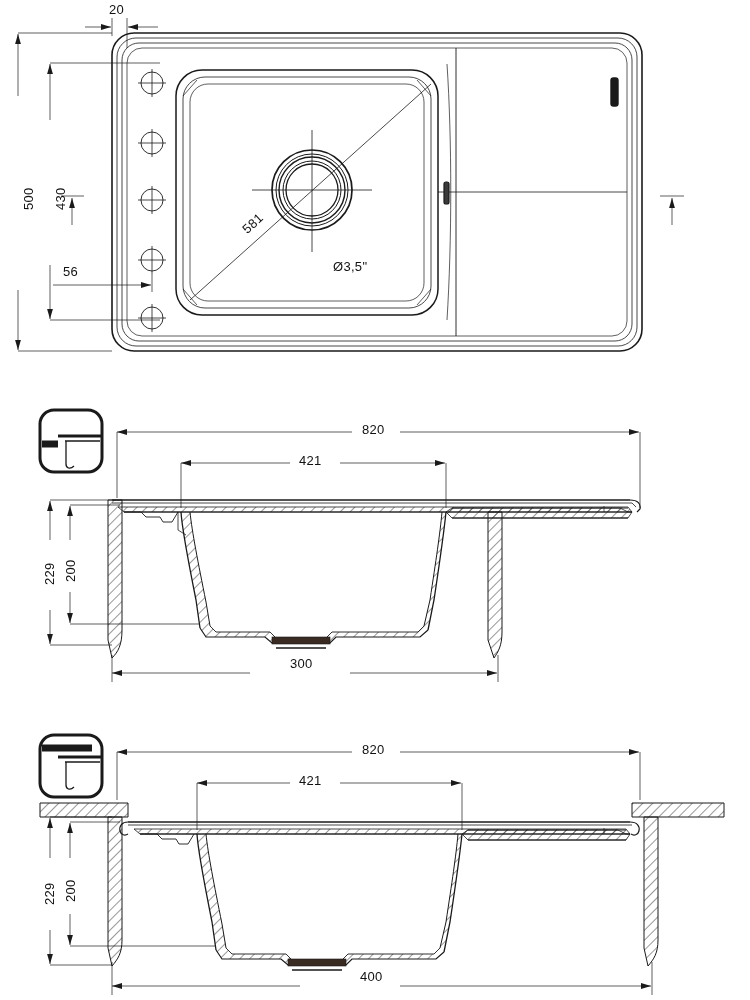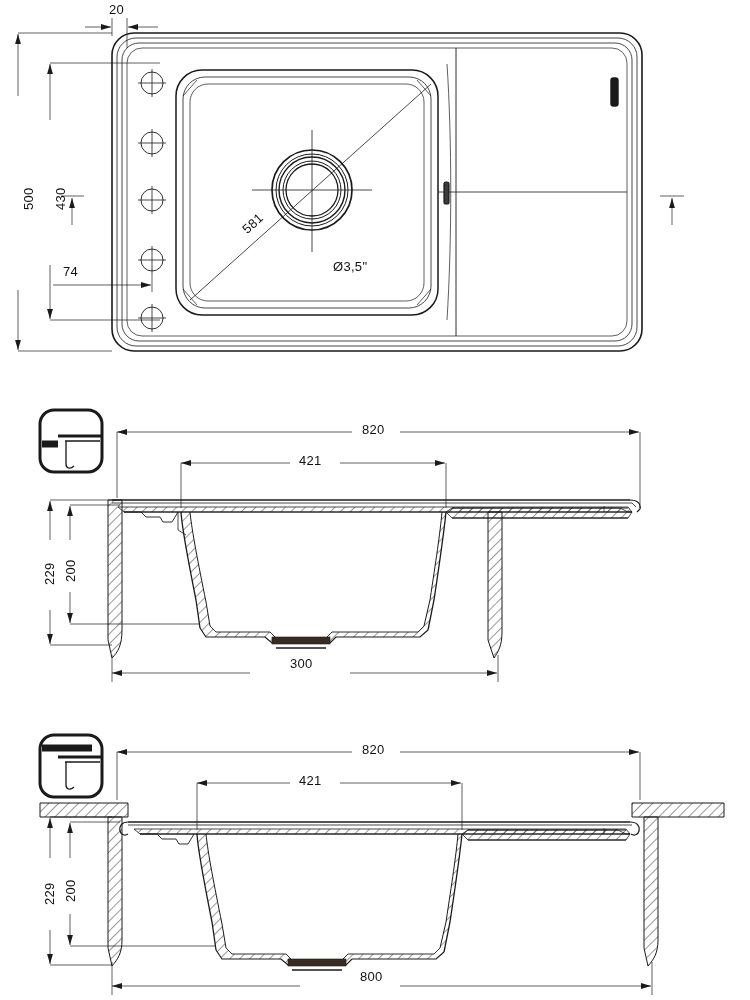--- a/index.html
+++ b/index.html
@@ -266,21 +266,21 @@
 
   </g>
 </svg>
 
 <span class="dimtxt" style="left:109px;top:3px;">20</span>
 
 <span class="dimtxt vert" style="left:22px;top:210px;transform:rotate(-90deg);">500</span>
 
 <span class="dimtxt vert" style="left:54px;top:210px;transform:rotate(-90deg);">430</span>
 
-<span class="dimtxt" style="left:63px;top:265px;">74</span>
+<span class="dimtxt" style="left:63px;top:265px;">56</span>
 
 <span class="dimtxt" style="left:240px;top:226px;transform:rotate(-42deg);transform-origin:0 0;">581</span>
 
 <span class="dimtxt" style="left:333px;top:260px;">Ø3,5"</span>
 
 <span class="dimtxt" style="left:362px;top:423px;">820</span>
 
 <span class="dimtxt" style="left:299px;top:454px;">421</span>
 
 <span class="dimtxt vert" style="left:43px;top:585px;transform:rotate(-90deg);">229</span>
@@ -290,15 +290,15 @@
 <span class="dimtxt" style="left:290px;top:657px;">300</span>
 
 <span class="dimtxt" style="left:362px;top:743px;">820</span>
 
 <span class="dimtxt" style="left:299px;top:774px;">421</span>
 
 <span class="dimtxt vert" style="left:43px;top:905px;transform:rotate(-90deg);">229</span>
 
 <span class="dimtxt vert" style="left:64px;top:902px;transform:rotate(-90deg);">200</span>
 
-<span class="dimtxt" style="left:360px;top:970px;">800</span>
+<span class="dimtxt" style="left:360px;top:970px;">400</span>
 
 </div>
 
 </body></html>

